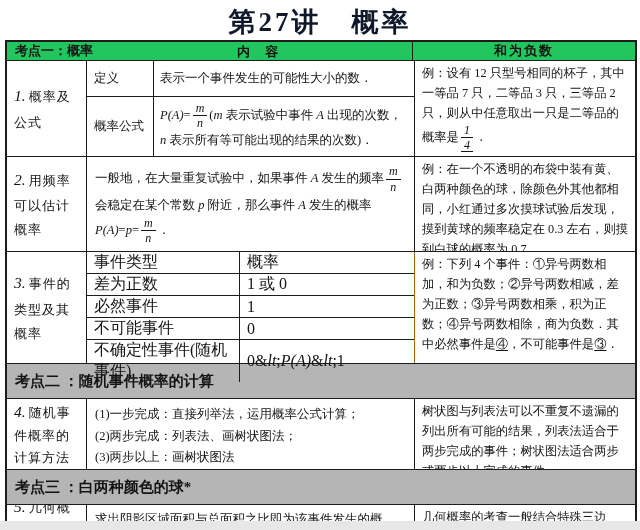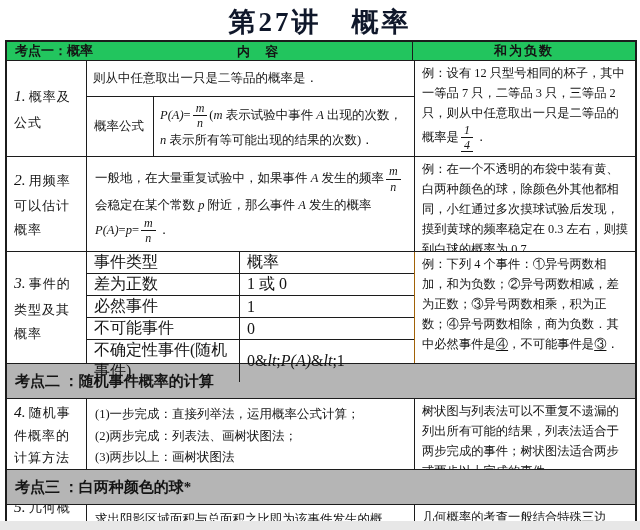--- a/index.html
+++ b/index.html
@@ -69,22 +69,23 @@
     </div>
     <div class="c last hdr-key">和为负数</div>
   </div>
 
   <div class="row" style="height:96px">
     <div class="c label-cell">
       <div><span class="label-num">1.</span><span>概率及公式</span></div>
     </div>
     <div class="subcol">
       <div class="subrow" style="flex:0 0 36px">
+        <div class="sublabel">定义</div>
         <div class="subcontent">
-            <div>则从中任意取出一只是二等品的概率是．</div>
+            <div>表示一个事件发生的可能性大小的数．</div>
           </div>
       </div>
       <div class="subrow">
         <div class="sublabel">概率公式</div>
         <div class="subcontent">
           <div><span><i>P(A)</i>=</span><span class="frac"><span class="fnum">m</span><span class="fden">n</span></span><span>(<i>m</i> 表示试验中事件 <i>A</i> 出现的次数，<i>n</i> 表示所有等可能出现的结果的次数)．</span></div>
         </div>
       </div>
     </div>
     <div class="c last key-cell">

